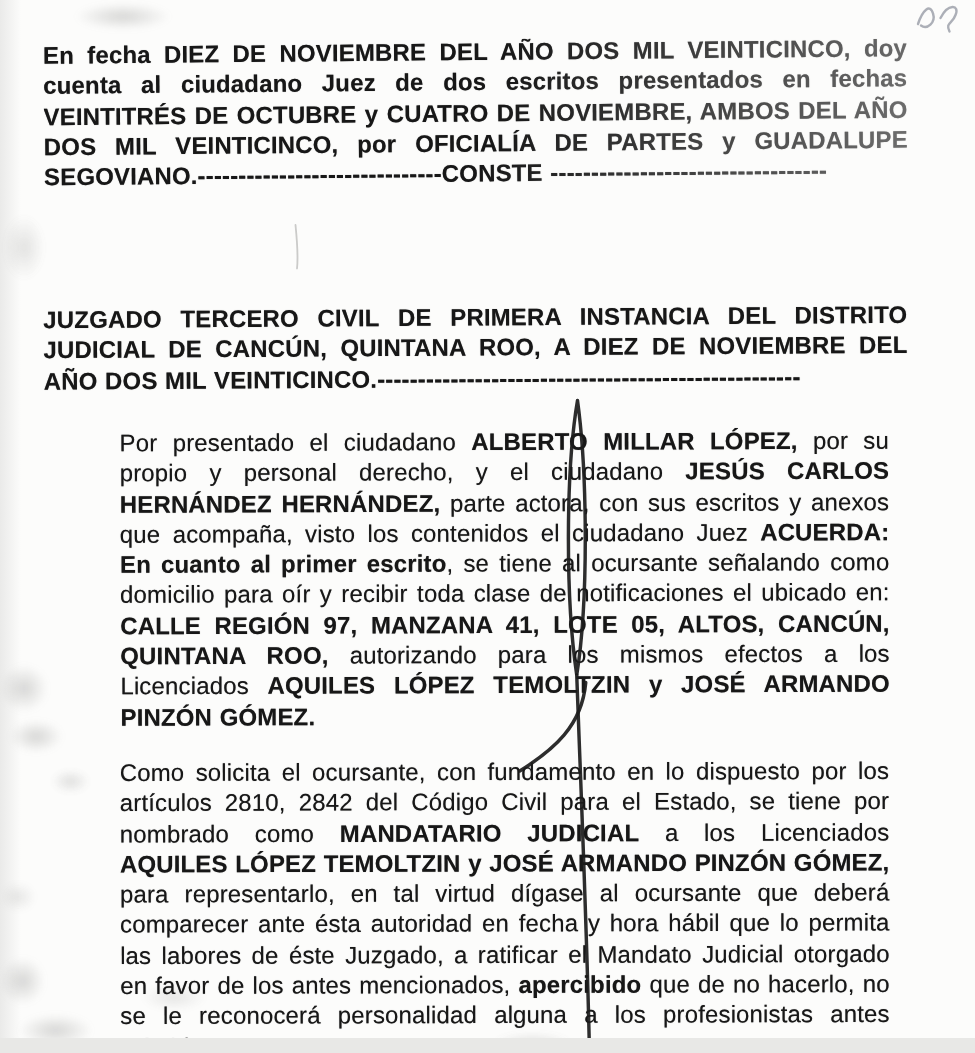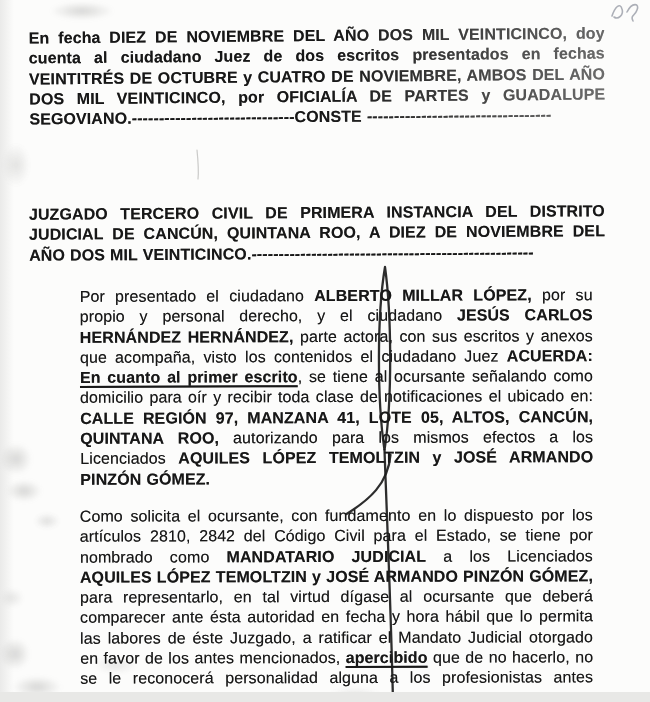--- a/index.html
+++ b/index.html
@@ -40,21 +40,20 @@
     left: 29px; top: 26px; width: 576px;
     transform: rotate(-0.5deg);
     -webkit-mask-image: linear-gradient(100deg, #000 52%, rgba(0,0,0,0.78) 80%, rgba(0,0,0,0.62) 100%);
     mask-image: linear-gradient(100deg, #000 52%, rgba(0,0,0,0.78) 80%, rgba(0,0,0,0.62) 100%);
   }
   .p2 { left: 29px; top: 203px; width: 576px; transform: rotate(-0.35deg); }
   .p3 { left: 80px; top: 286px; width: 513px; transform: rotate(-0.2deg); }
   .p4 { left: 80px; top: 506px; width: 513px; transform: rotate(-0.15deg); }
   .para span.b { font-weight: bold; }
   .para span.u {
-    text-decoration: underline;
     text-decoration-thickness: 2px;
     text-underline-offset: 2.5px;
   }
   
   .smudge {
     position: absolute;
     background: radial-gradient(ellipse at center, rgba(110,110,108,0.26), rgba(110,110,108,0) 70%);
     filter: blur(2px);
     pointer-events: none;
   }

